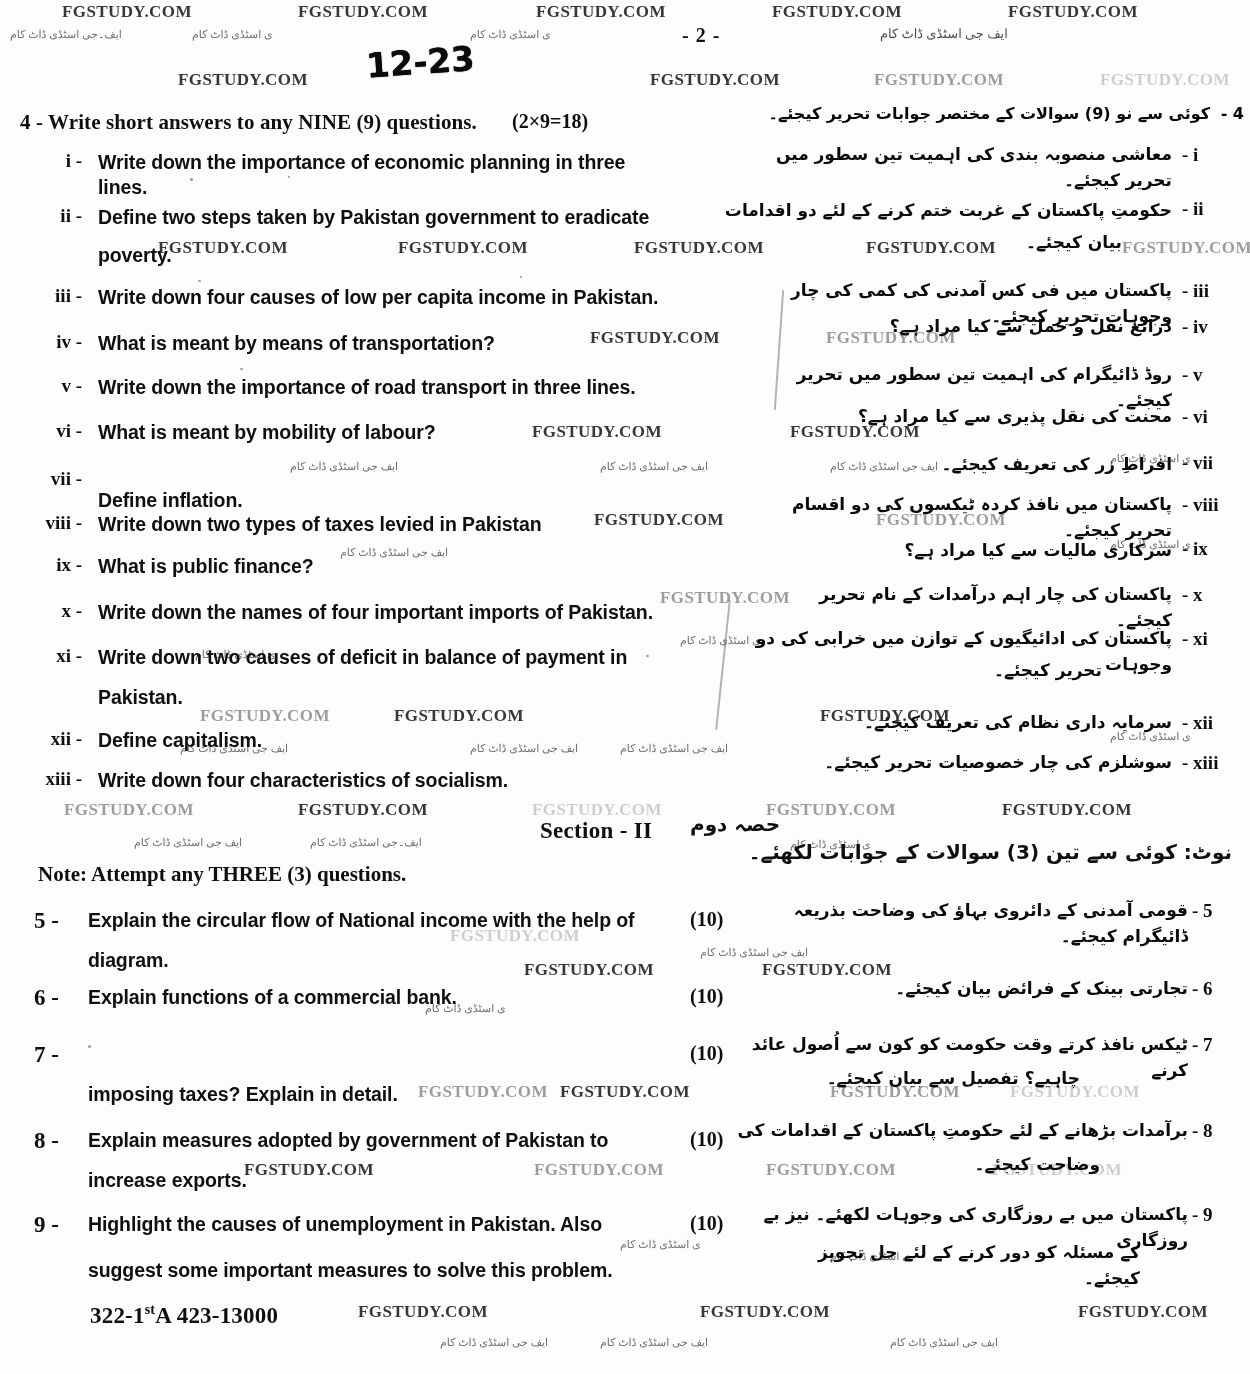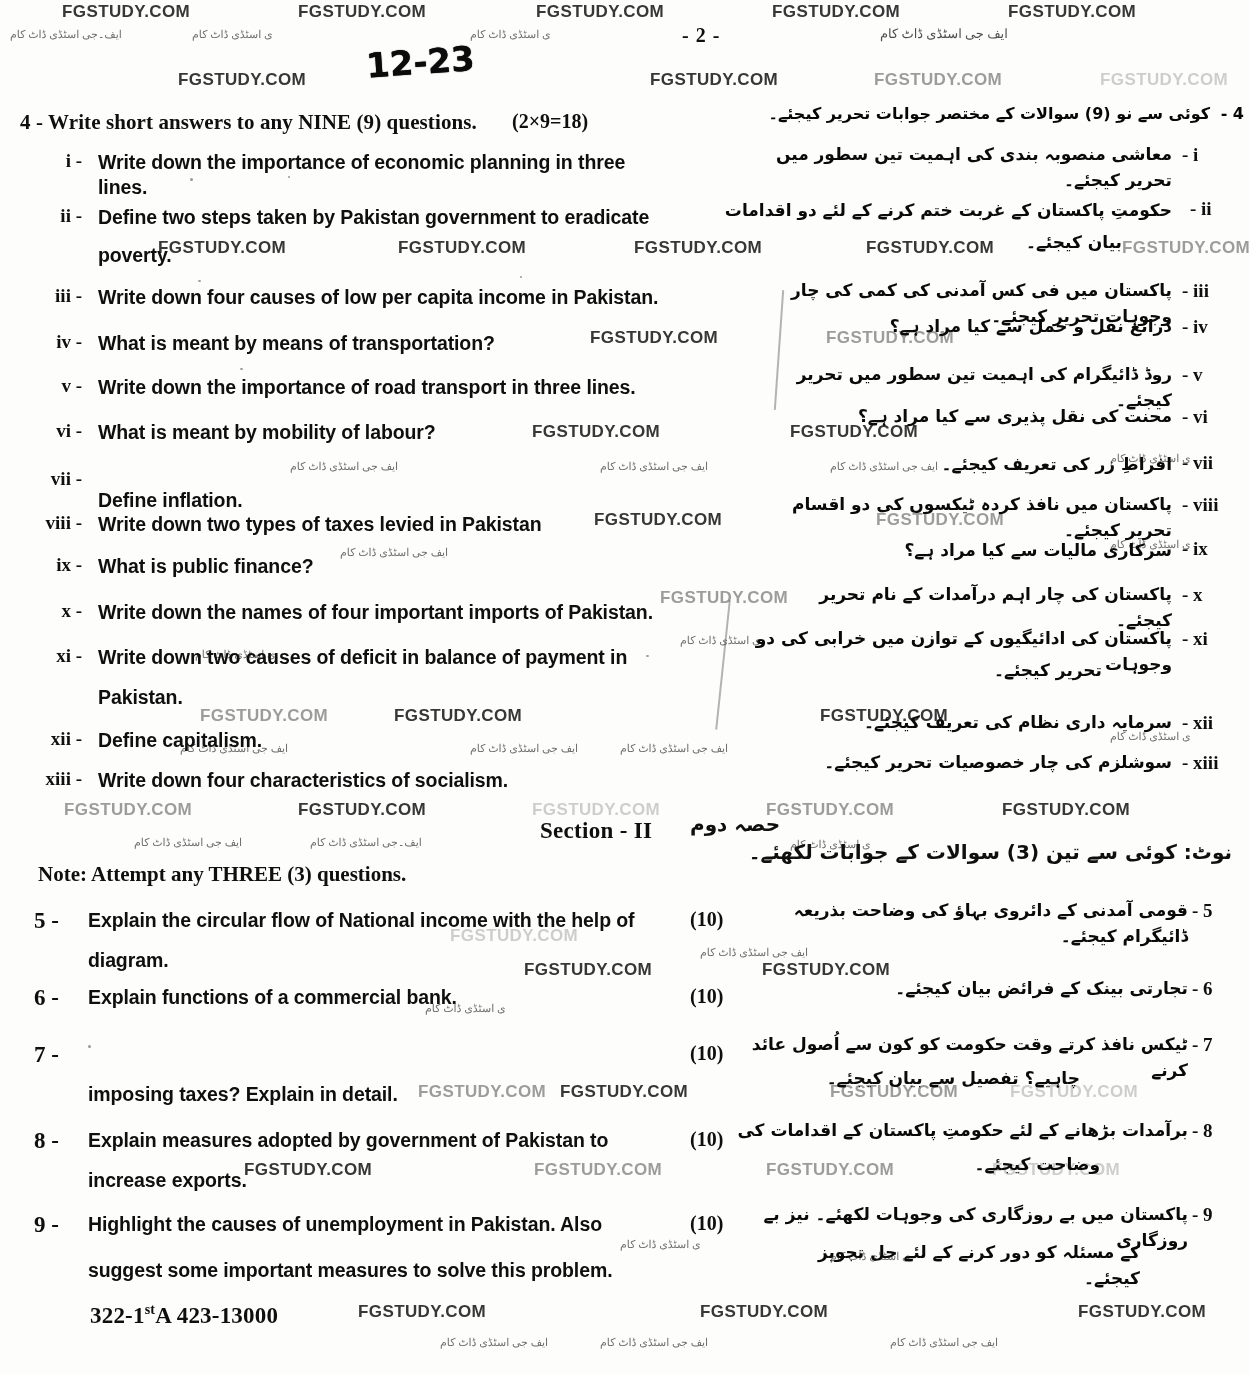--- a/index.html
+++ b/index.html
@@ -6,21 +6,21 @@
   body{
     width:1250px;height:1374px;position:relative;overflow:hidden;
     background:#fdfdfc;
     font-family:"Liberation Sans",sans-serif;
     color:#141414;
     filter:contrast(1.05);
   }
   
   .wm-layer{position:absolute;inset:0;pointer-events:none;z-index:1;}
   .wm{
-    position:absolute;font-family:Liberation Sans, sans-serif;
+    position:absolute;font-family:Liberation Serif, serif;
     font-weight:700;font-size:17px;letter-spacing:.4px;
     color:#2b2b2b;white-space:nowrap;opacity:.92;
   }
   .wm.faint{opacity:.45;}
   .wm.vfaint{opacity:.22;}
   .wm-ur{
     position:absolute;white-space:nowrap;direction:rtl;
     font-family:Liberation Serif, serif;font-size:13px;color:#333;
     opacity:.85;
   }
@@ -210,21 +210,21 @@
   <div class="abs num" style="left:20px;top:150px;width:62px;">i -</div>
   <div class="abs q-en" style="left:98px;top:150px;width:560px;">Write down the importance of economic planning in three lines.</div>
   <div class="abs q-ur" style="right:78px;top:142px;width:430px;">معاشی منصوبہ بندی کی اہمیت تین سطور میں تحریر کیجئے۔</div>
   <div class="abs rnum" style="right:20px;top:144px;width:48px;">- i</div>
 
   <div class="abs num" style="left:20px;top:205px;width:62px;">ii -</div>
   <div class="abs q-en" style="left:98px;top:205px;width:580px;">Define two steps taken by Pakistan government to eradicate</div>
   <div class="abs q-en" style="left:98px;top:243px;width:300px;">poverty.</div>
   <div class="abs q-ur" style="right:78px;top:198px;width:470px;">حکومتِ پاکستان کے غربت ختم کرنے کے لئے دو اقدامات</div>
   <div class="abs q-ur" style="right:128px;top:230px;width:200px;">بیان کیجئے۔</div>
-  <div class="abs rnum" style="right:12px;top:198px;width:48px;">- ii</div>
+  <div class="abs rnum" style="right:20px;top:198px;width:48px;">- ii</div>
 
   <div class="abs num" style="left:20px;top:285px;width:62px;">iii -</div>
   <div class="abs q-en" style="left:98px;top:285px;width:600px;">Write down four causes of low per capita income in Pakistan.</div>
   <div class="abs q-ur" style="right:78px;top:278px;width:450px;">پاکستان میں فی کس آمدنی کی کمی کی چار وجوہات تحریر کیجئے۔</div>
   <div class="abs rnum" style="right:20px;top:280px;width:48px;">- iii</div>
 
   <div class="abs num" style="left:20px;top:331px;width:62px;">iv -</div>
   <div class="abs q-en" style="left:98px;top:331px;width:460px;">What is meant by means of transportation?</div>
   <div class="abs q-ur" style="right:78px;top:314px;width:300px;">ذرائع نقل و حمل سے کیا مراد ہے؟</div>
   <div class="abs rnum" style="right:20px;top:316px;width:48px;">- iv</div>

